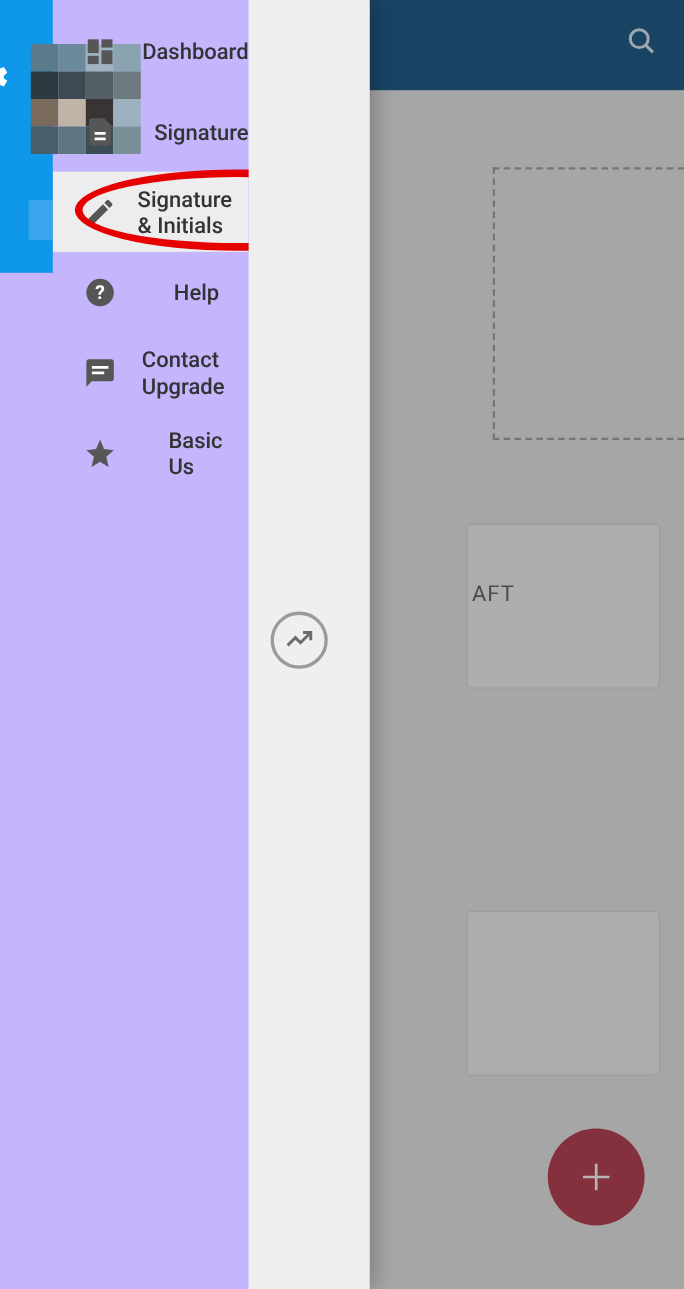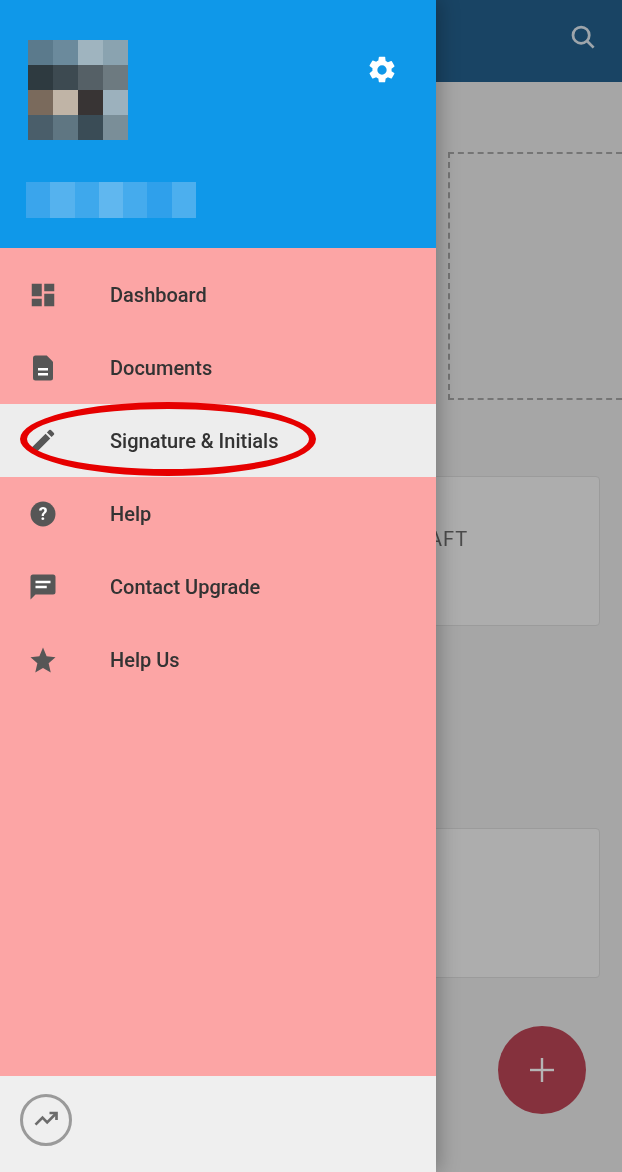--- a/index.html
+++ b/index.html
@@ -59,24 +59,23 @@
   .bg-overlay {
     position: absolute;
     inset: 0;
     background: rgba(50,50,50,0.36);
   }
 
   
   .drawer {
     position: absolute;
     top: 0; left: 0; bottom: 0;
-    width: 436px;
-    background: #fca5a5;
-    display: flex;
-    flex-direction: column;
+    width: 336px;
+    background: #c4b5fd;
+    display: flex;
     box-shadow: 4px 0 18px rgba(0,0,0,0.25);
   }
   .drawer-header {
     height: 248px;
     background: #0f98e9;
     position: relative;
     padding: 24px;
   }
   .avatar {
     position: absolute;
@@ -250,21 +249,21 @@
       <span class="label">Dashboard</span>
     </div>
     <div class="nav-item">
       <span class="icon-slot">
         <svg width="30" height="30" viewBox="0 0 24 24" fill="#565656">
             <path d="M6 2h9l5 5v13a2 2 0 0 1-2 2H6a2 2 0 0 1-2-2V4a2 2 0 0 1 2-2z"></path>
             <rect x="8" y="12" width="8" height="2" fill="#fff"></rect>
             <rect x="8" y="16" width="8" height="2" fill="#fff"></rect>
           </svg>
       </span>
-      <span class="label">Documents</span>
+      <span class="label">Signature</span>
     </div>
     <div class="nav-item selected">
       <span class="icon-slot">
         <svg width="30" height="30" viewBox="0 0 24 24" fill="#565656">
             <path d="M3 17.25V21h3.75L17.81 9.94l-3.75-3.75L3 17.25zM20.71 7.04a1 1 0 0 0 0-1.41l-2.34-2.34a1 1 0 0 0-1.41 0l-1.83 1.83 3.75 3.75 1.83-1.83z"></path>
           </svg>
       </span>
       <span class="label">Signature &amp; Initials</span>
       <span class="highlight-ellipse"></span>
     </div>
@@ -286,21 +285,21 @@
           </svg>
       </span>
       <span class="label">Contact Upgrade</span>
     </div>
     <div class="nav-item">
       <span class="icon-slot">
         <svg width="30" height="30" viewBox="0 0 24 24" fill="#565656">
             <path d="M12 2l2.9 6.9L22 9.8l-5.5 4.8L18.2 22 12 18.3 5.8 22l1.7-7.4L2 9.8l7.1-.9L12 2z"></path>
           </svg>
       </span>
-      <span class="label">Help Us</span>
+      <span class="label">Basic Us</span>
     </div>
   </nav>
 
   <div class="drawer-footer">
     <div class="footer-icon">
       <svg width="28" height="28" viewBox="0 0 24 24" fill="none" stroke="#6c6c6c" stroke-width="2.3">
           <polyline points="3 16 9 10 13 14 21 6"></polyline>
           <polyline points="15 6 21 6 21 12"></polyline>
         </svg>
     </div>

